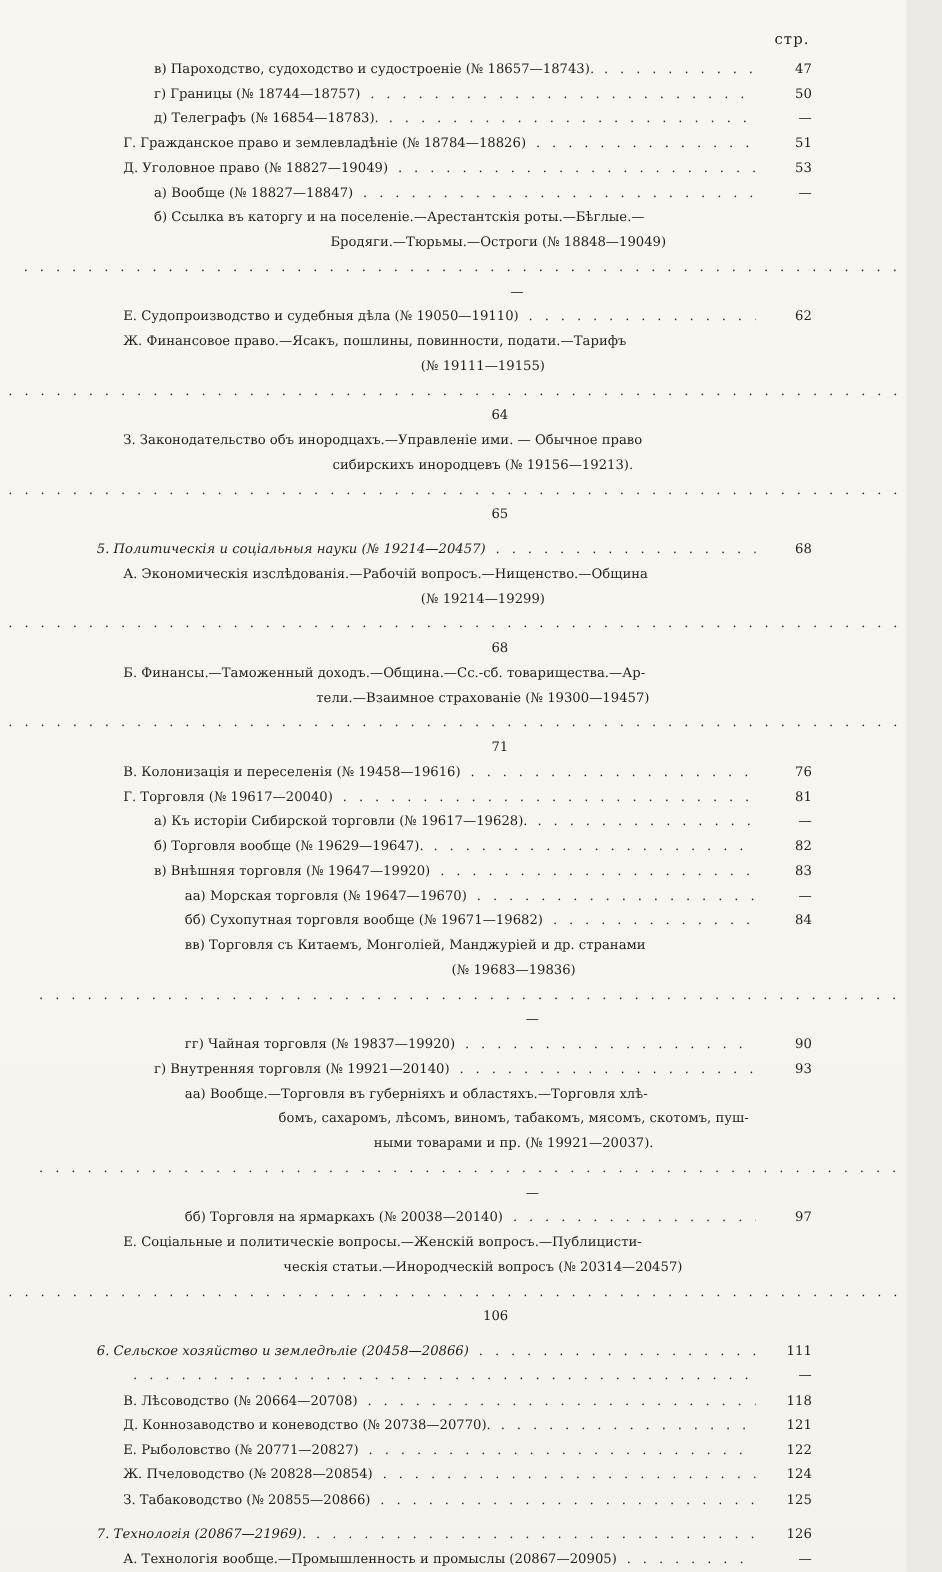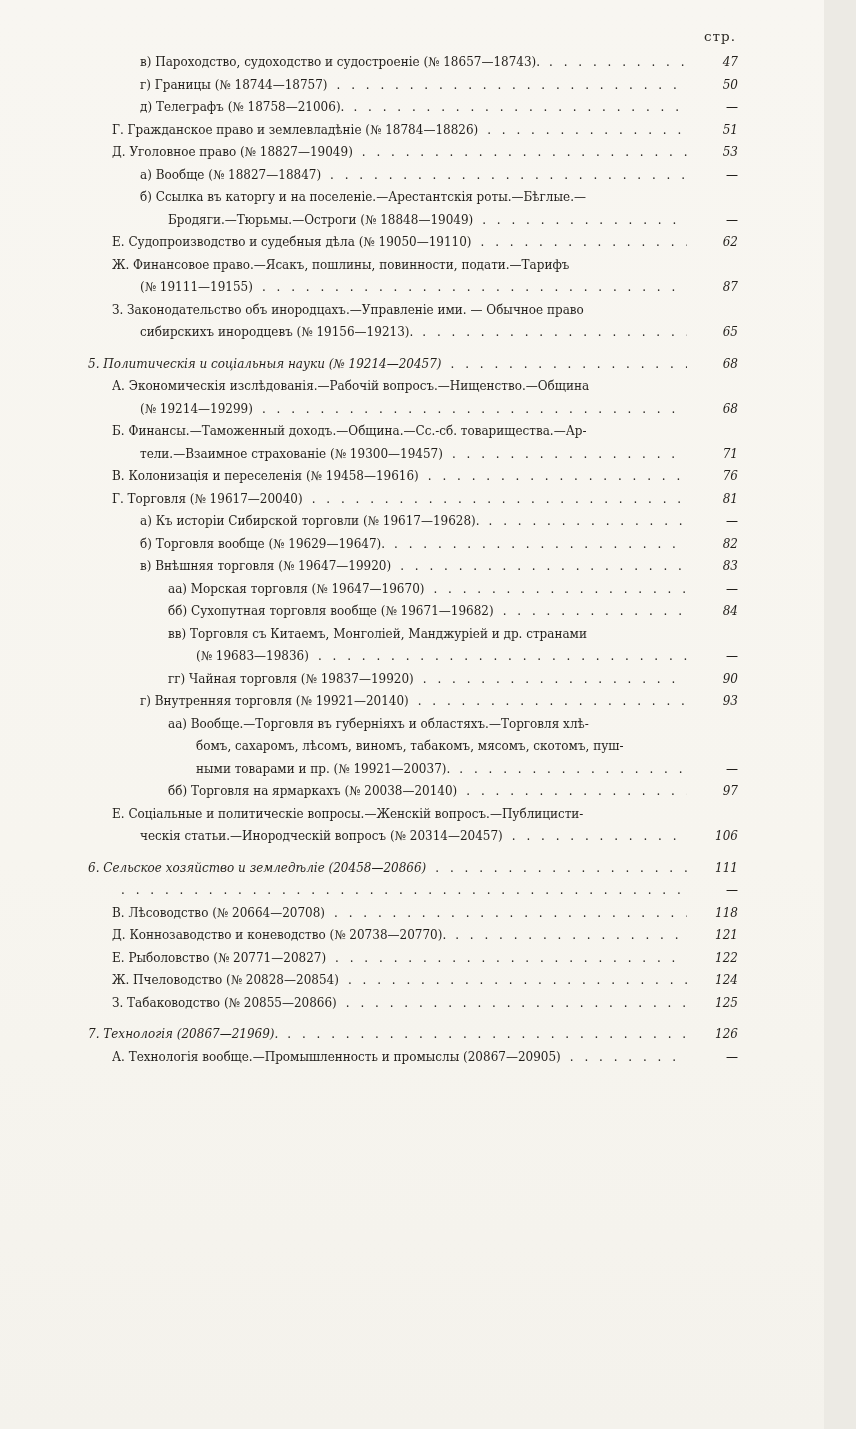--- a/index.html
+++ b/index.html
@@ -34,41 +34,40 @@
   .entry.level-1 { --ind: 112px; }
   .entry.level-2 { --ind: 140px; }
   .entry.level-3 { --ind: 168px; }
   .line {
     display: flex;
     align-items: center;
     font-size: 12px;
     line-height: 22.5px;
     padding-left: var(--ind);
   }
-  .line.cont { padding-left: calc(var(--ind) + 28px); }
+  .line.cont { padding-left: calc(var(--ind) + 28px); flex-direction: column; }
   .txt { flex: 0 0 auto; white-space: pre; }
   .dots {
     flex: 1 1 auto;
     min-width: 0;
     overflow: hidden;
     white-space: nowrap;
     margin-left: 9px;
     margin-right: 5px;
     color: #2a2722;
   }
   .dots::before {
     content: ". . . . . . . . . . . . . . . . . . . . . . . . . . . . . . . . . . . . . . . . . . . . . . . . . . . . . . . . . . . .";
     word-spacing: 7px;
   }
   .pg {
     flex: 0 0 auto;
     min-width: 46px;
     text-align: right;
     white-space: nowrap;
-    font-style: italic;
   }
 </style>
 </head>
 <body>
 
 <div class="sheet">
   <div class="col-header">стр.</div>
   <div class="toc" id="toc">
       <div class="entry level-2">
         <div class="line">
@@ -79,21 +78,21 @@
       </div>
       <div class="entry level-2">
         <div class="line">
           <span class="txt">г) Границы (№ 18744—18757)</span>
           <span class="dots"></span>
           <span class="pg">50</span>
         </div>
       </div>
       <div class="entry level-2">
         <div class="line">
-          <span class="txt">д) Телеграфъ (№ 18758—21006).</span>
+          <span class="txt">д) Телеграфъ (№ 16854—18783).</span>
           <span class="dots"></span>
           <span class="pg">—</span>
         </div>
       </div>
       <div class="entry level-1">
         <div class="line">
           <span class="txt">Г. Гражданское право и землевладѣніе (№ 18784—18826)</span>
           <span class="dots"></span>
           <span class="pg">51</span>
         </div>
@@ -129,21 +128,21 @@
           <span class="pg">62</span>
         </div>
       </div>
       <div class="entry level-1">
         <div class="line">
           <span class="txt">Ж. Финансовое право.—Ясакъ, пошлины, повинности, подати.—Тарифъ</span>
         </div>
         <div class="line cont">
           <span class="txt">(№ 19111—19155)</span>
           <span class="dots"></span>
-          <span class="pg">87</span>
+          <span class="pg">64</span>
         </div>
       </div>
       <div class="entry level-1">
         <div class="line">
           <span class="txt">З. Законодательство объ инородцахъ.—Управленіе ими. — Обычное право</span>
         </div>
         <div class="line cont">
           <span class="txt">сибирскихъ инородцевъ (№ 19156—19213).</span>
           <span class="dots"></span>
           <span class="pg">65</span>

